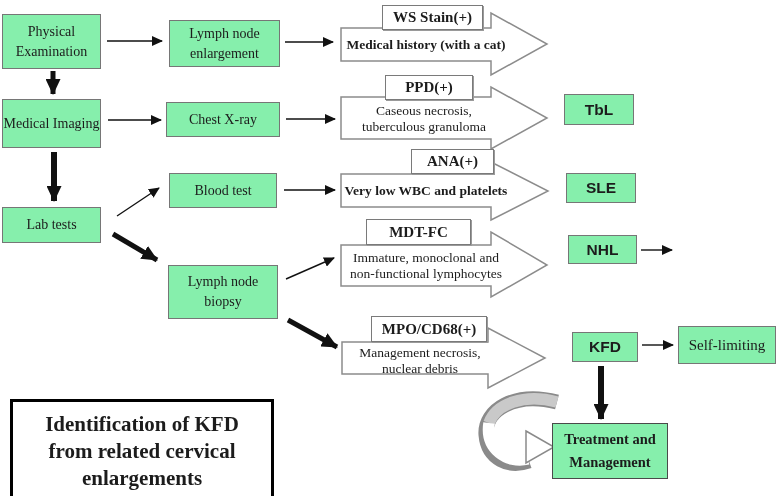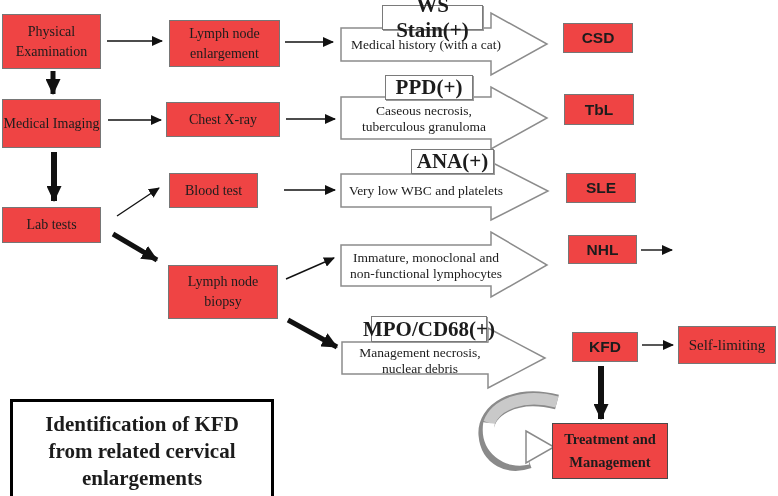--- a/index.html
+++ b/index.html
@@ -2,35 +2,35 @@
 <html><head>
 <meta charset="utf-8">
 <style>
   html,body{margin:0;padding:0;background:#ffffff;}
   .stage{
     position:relative;width:778px;height:496px;background:#ffffff;
     font-family:"Liberation Serif", serif;color:#1c1c1c;overflow:hidden;
   }
   .stage svg.arrows{position:absolute;left:0;top:0;z-index:0;}
   .box{
-    position:absolute;background:#ef4444;border:1px solid #767676;
+    position:absolute;background:#86efac;border:1px solid #767676;
     display:flex;align-items:center;justify-content:center;text-align:center;
     font-size:14px;line-height:20px;z-index:2;box-sizing:border-box;
   }
   .marker-label{
     position:absolute;background:#ffffff;border:1.5px solid #7a7a7a;
     box-shadow:1px 1px 0 #9a9a9a;
     display:flex;align-items:center;justify-content:center;text-align:center;
-    font-weight:bold;font-size:21px;z-index:3;box-sizing:border-box;
+    font-weight:bold;font-size:15px;z-index:3;box-sizing:border-box;
   }
   .finding{
     position:absolute;display:flex;align-items:center;justify-content:center;
     text-align:center;font-size:13.5px;line-height:16.5px;z-index:2;
   }
-  .nowrap{white-space:nowrap;}
+  .nowrap{white-space:nowrap;font-weight:bold;}
   .diagnosis{
     font-family:"Liberation Sans", sans-serif;font-weight:bold;font-size:15.5px;
   }
   .outcome{font-size:15px;line-height:19px;}
   .treatment{
     font-weight:bold;font-size:14.5px;line-height:23px;border:1.5px solid #4a4a4a;
   }
   .title-box{
     position:absolute;left:10px;top:399px;width:264px;height:104px;
     border:3px solid #000000;background:#ffffff;box-sizing:border-box;
@@ -98,35 +98,38 @@
   <div class="box" style="left:2px;top:207px;width:99px;height:36px;">
     <span>Lab tests</span>
   </div>
 
   <div class="box" style="left:169px;top:20px;width:111px;height:47px;padding:0 4px;">
     <span>Lymph node enlargement</span>
   </div>
   <div class="box" style="left:166px;top:102px;width:114px;height:35px;">
     <span>Chest X-ray</span>
   </div>
-  <div class="box" style="left:169px;top:173px;width:89px;height:35px;">
+  <div class="box" style="left:169px;top:173px;width:108px;height:35px;">
     <span>Blood test</span>
   </div>
   <div class="box" style="left:168px;top:265px;width:110px;height:54px;padding:0 12px;">
     <span>Lymph node biopsy</span>
   </div>
 
   <div class="marker-label" style="left:382px;top:5px;width:101px;height:25px;">
     <span>WS Stain(+)</span>
   </div>
   <div class="marker-label" style="left:385px;top:75px;width:88px;height:25px;">
     <span>PPD(+)</span>
   </div>
   <div class="marker-label" style="left:388px;top:149px;width:83px;height:25px;margin-left:23px;">
     <span>ANA(+)</span>
+  </div>
+  <div class="marker-label" style="left:366px;top:219px;width:105px;height:26px;">
+    <span>MDT-FC</span>
   </div>
   <div class="marker-label" style="left:371px;top:316px;width:116px;height:26px;">
     <span>MPO/CD68(+)</span>
   </div>
 
   <div class="finding nowrap" style="left:341px;top:30px;width:170px;height:30px;">
     <span>Medical history (with a cat)</span>
   </div>
   <div class="finding" style="left:344px;top:101px;width:160px;height:36px;">
     <span>Caseous necrosis, tuberculous granuloma</span>
@@ -134,23 +137,20 @@
   <div class="finding nowrap" style="left:341px;top:176px;width:170px;height:30px;">
     <span>Very low WBC and platelets</span>
   </div>
   <div class="finding" style="left:343px;top:248px;width:166px;height:36px;">
     <span>Immature, monoclonal and non-functional lymphocytes</span>
   </div>
   <div class="finding" style="left:344px;top:344px;width:152px;height:34px;">
     <span>Management necrosis, nuclear debris</span>
   </div>
 
-  <div class="box diagnosis" style="left:563px;top:23px;width:70px;height:30px;">
-    <span>CSD</span>
-  </div>
   <div class="box diagnosis" style="left:564px;top:94px;width:70px;height:31px;">
     <span>TbL</span>
   </div>
   <div class="box diagnosis" style="left:566px;top:173px;width:70px;height:30px;">
     <span>SLE</span>
   </div>
   <div class="box diagnosis" style="left:568px;top:235px;width:69px;height:29px;">
     <span>NHL</span>
   </div>
   <div class="box diagnosis" style="left:572px;top:332px;width:66px;height:30px;">

